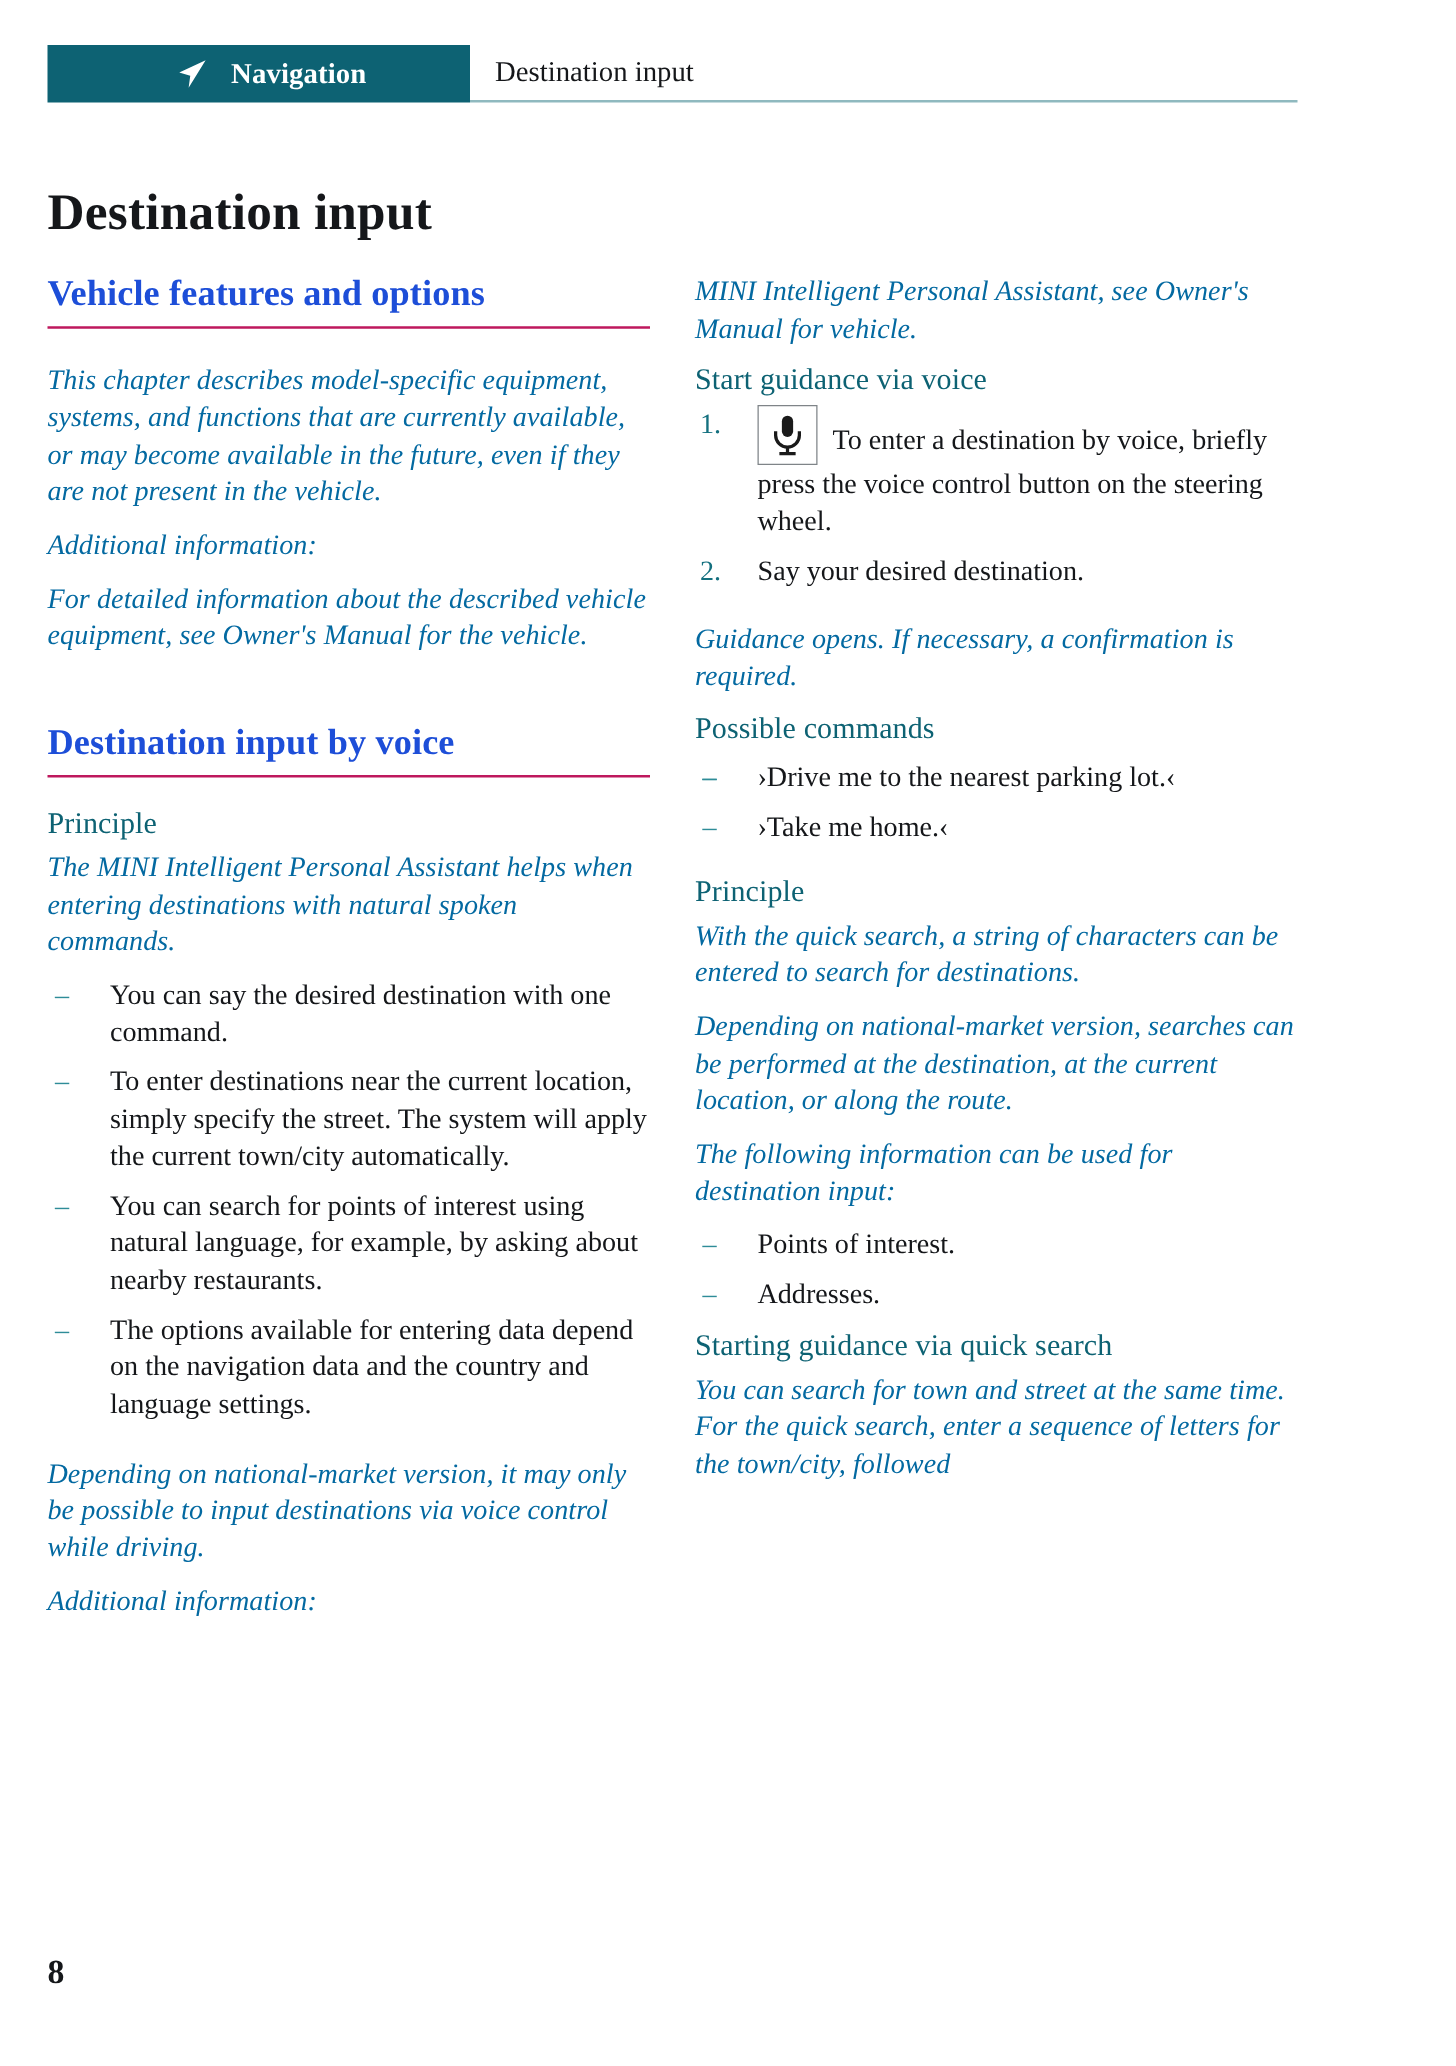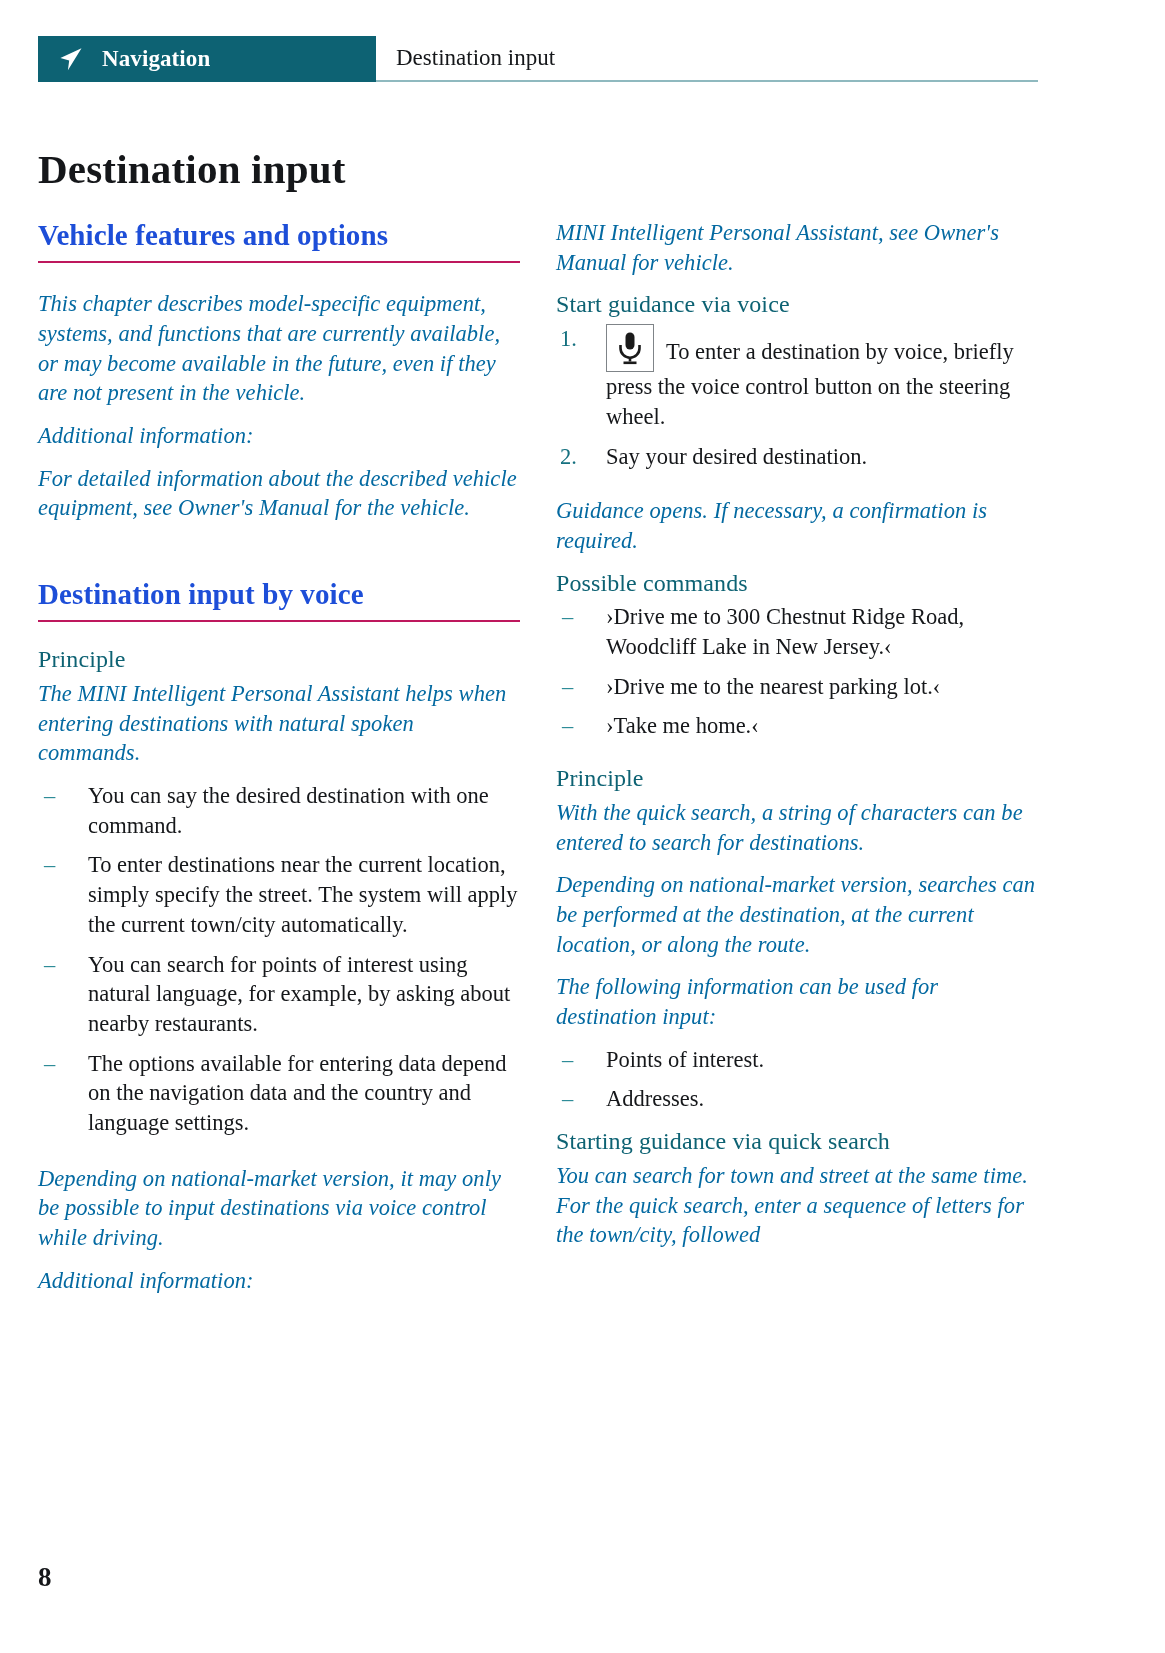--- a/index.html
+++ b/index.html
@@ -27,20 +27,21 @@
     align-items: stretch;
   }
   .rh-chapter {
     background: #0d6273;
     color: #ffffff;
     display: flex;
     align-items: center;
     width: 338px;
     box-sizing: border-box;
     padding-left: 18px;
+    justify-content: center;
   }
   .rh-icon {
     width: 30px;
     height: 30px;
     display: inline-flex;
     align-items: center;
     justify-content: center;
     flex: 0 0 auto;
   }
   .rh-chapter-label {
@@ -257,21 +258,20 @@
 
     <div style="height:12px"></div>
 
     <p class="body">Guidance opens. If necessary, a confirmation is required.</p>
 
     <h3 class="sub">Possible commands</h3>
 
     <ul class="dashlist">
       <li>
         <span class="marker">–</span>
-        <span>›Drive me to 300 Chestnut Ridge Road, Woodcliff Lake in New Jersey.‹</span>
       </li>
       <li>
         <span class="marker">–</span>
         <span>›Drive me to the nearest parking lot.‹</span>
       </li>
       <li>
         <span class="marker">–</span>
         <span>›Take me home.‹</span>
       </li>
     </ul>

